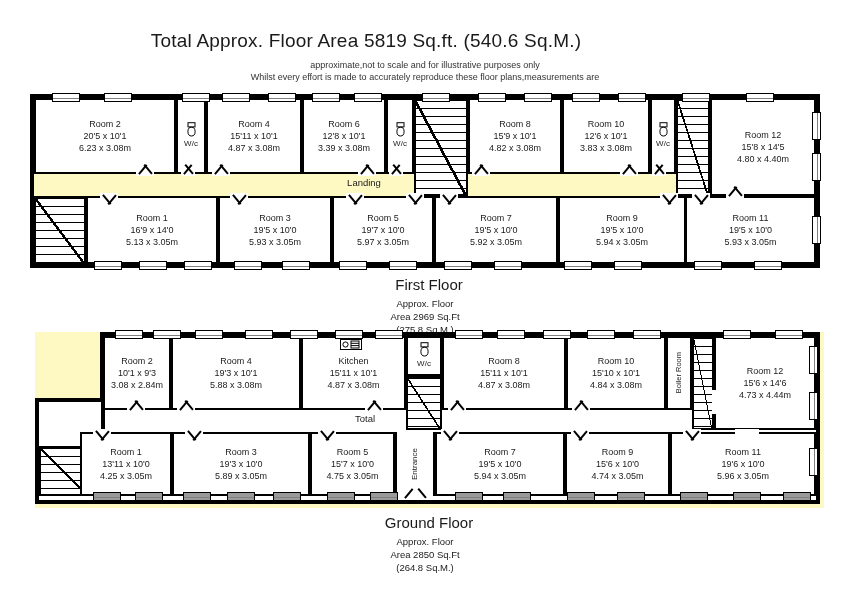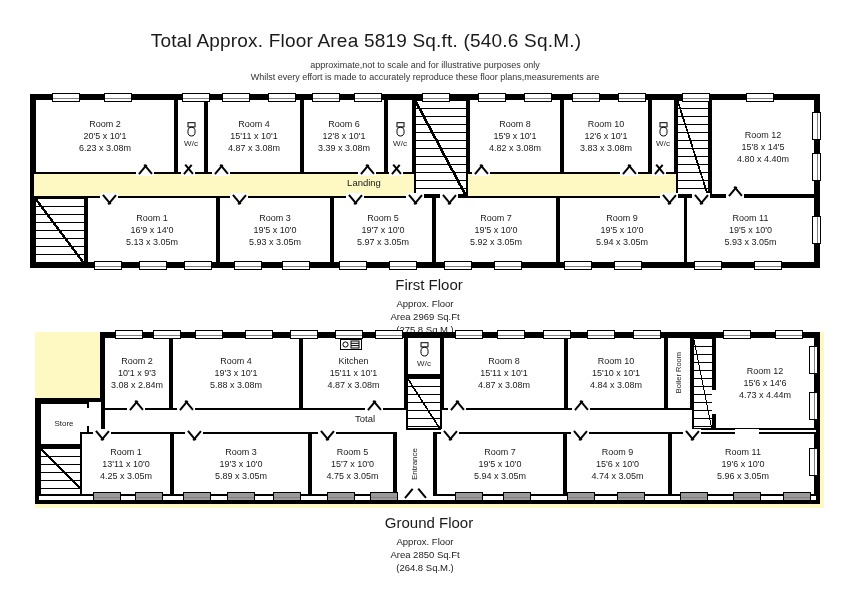--- a/index.html
+++ b/index.html
@@ -247,23 +247,20 @@
   </div>
   <div class="stairs" style="left:657px;top:4px;width:22px;height:94px"></div>
   <div class="room" style="left:679px;top:4px;width:102px;height:94px">
     <span>Room 12</span>
     <span>15'6 x 14'6</span>
     <span>4.73 x 4.44m</span>
   </div>
 
   <div class="corridor-label" style="left:285px;top:81px;width:90px">Total</div>
 
-  <div class="room" style="left:4px;top:70px;width:50px;height:44px;font-size:8px">
-    <span>Store</span>
-  </div>
   <div class="stairs" style="left:4px;top:114px;width:50px;height:50px"></div>
 
   <div class="room" style="left:45px;top:100px;width:92px;height:64px">
     <span>Room 1</span>
     <span>13'11 x 10'0</span>
     <span>4.25 x 3.05m</span>
   </div>
   <div class="room" style="left:137px;top:100px;width:138px;height:64px">
     <span>Room 3</span>
     <span>19'3 x 10'0</span>

